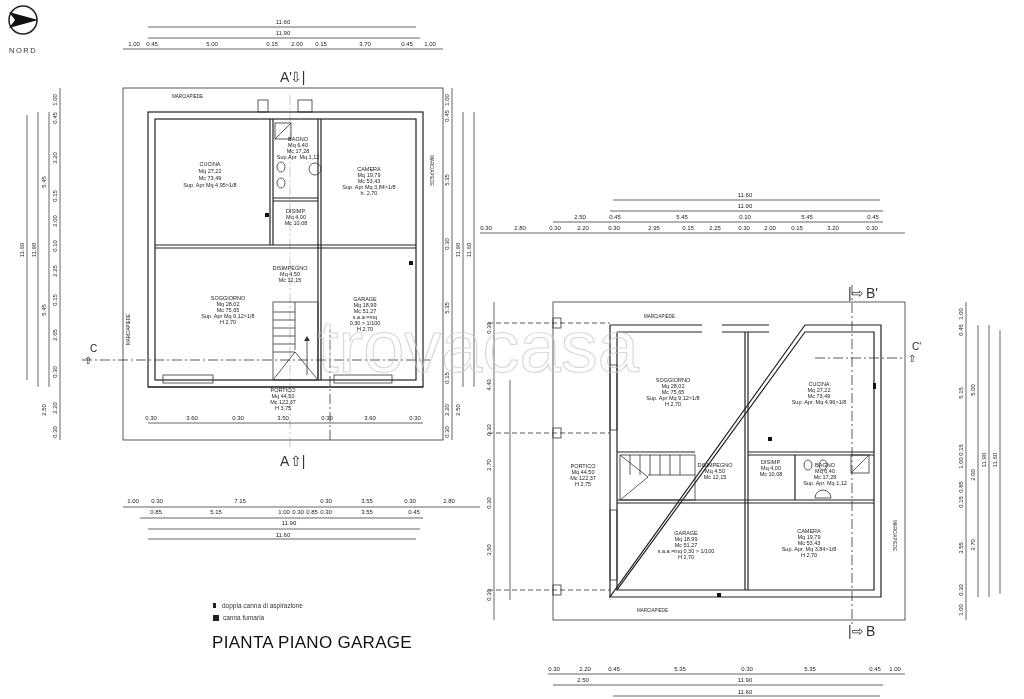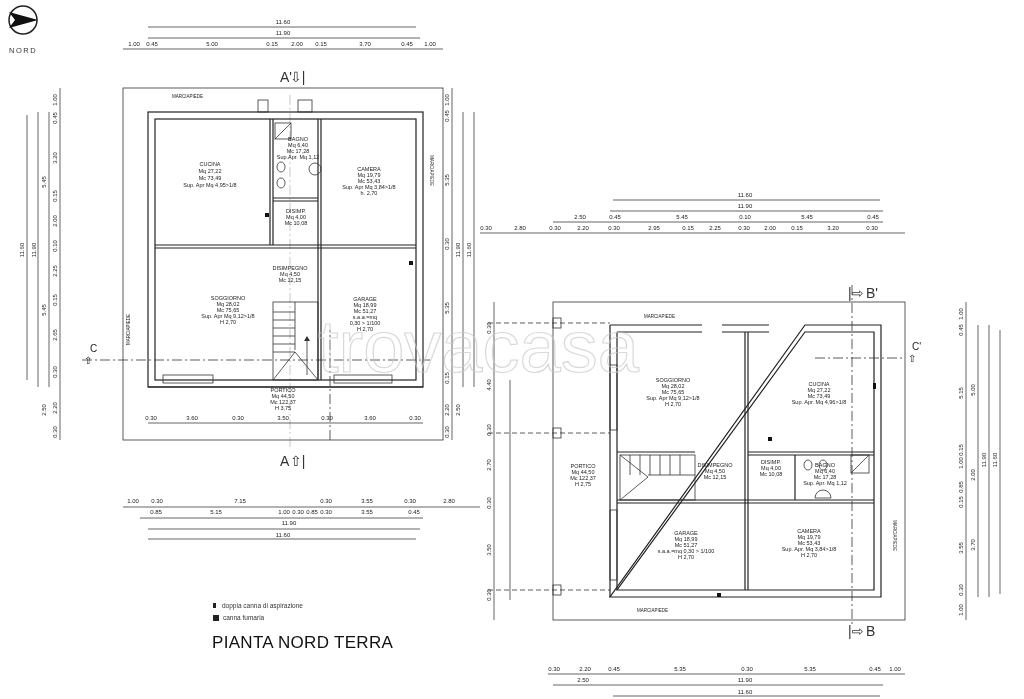--- a/index.html
+++ b/index.html
@@ -430,13 +430,13 @@
 
 <div class="nord">NORD</div>
 
 <div class="legend" style="top:602px">
   <span style="display:inline-block;width:3px;height:5px;background:#222;margin-right:6px;"></span><span>doppia canna di aspirazione</span>
 </div>
 <div class="legend" style="top:614px">
   <span style="display:inline-block;width:6px;height:6px;background:#222;margin-right:4px;vertical-align:-1px;"></span><span>canna fumaria</span>
 </div>
 
-<div class="title">PIANTA NORD TERRA</div>
+<div class="title">PIANTA PIANO GARAGE</div>
 
 </body></html>

